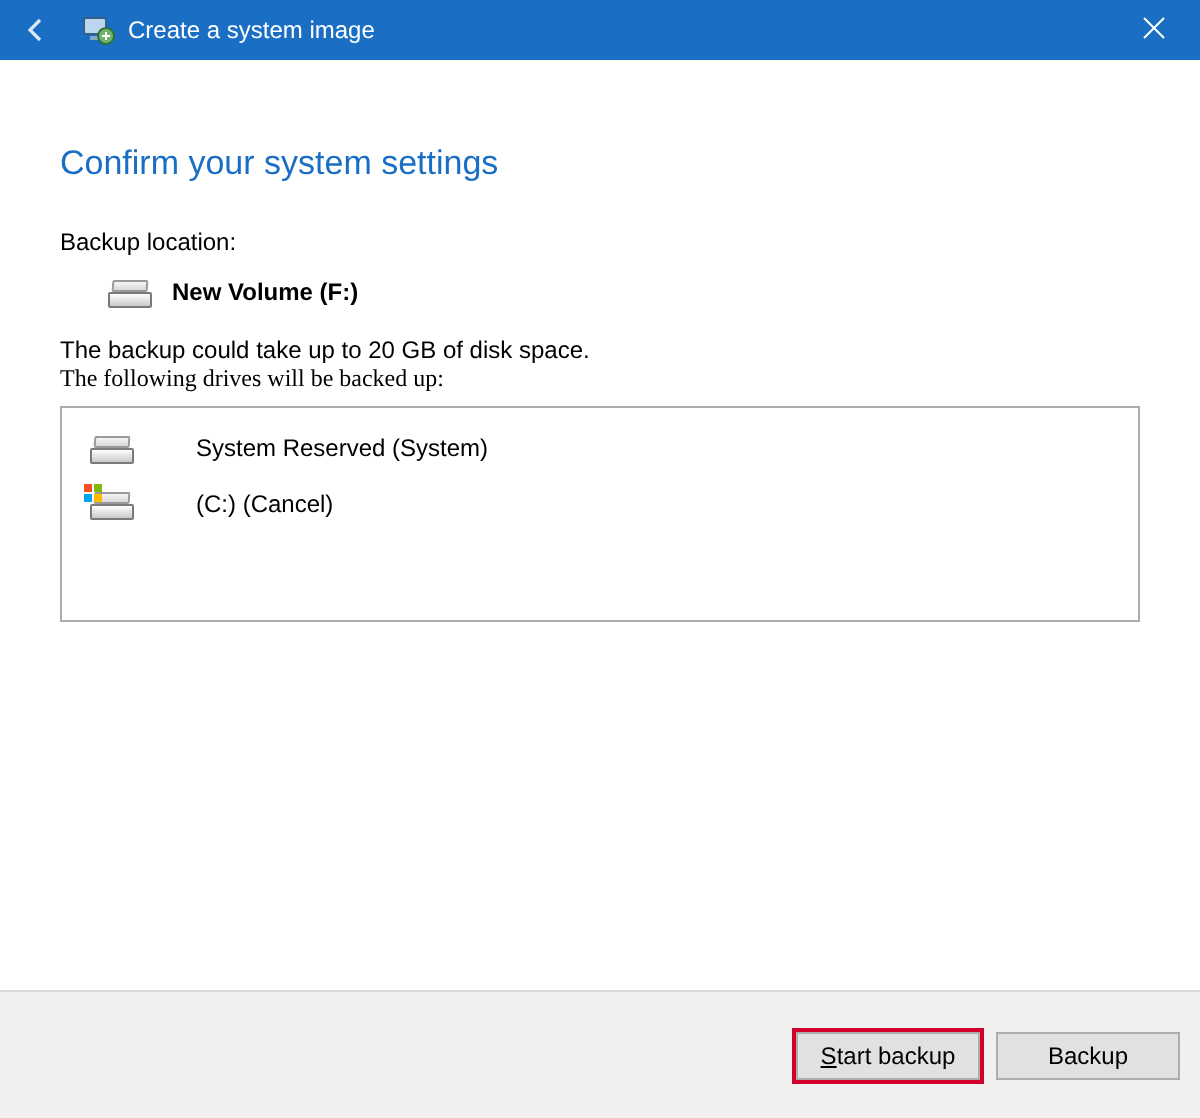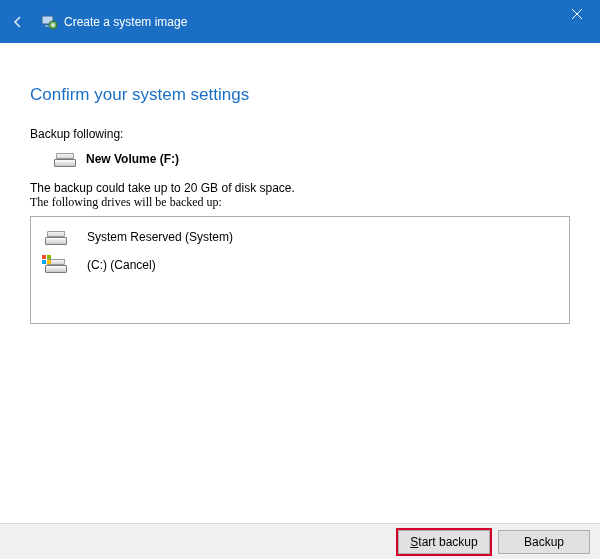--- a/index.html
+++ b/index.html
@@ -9,21 +9,21 @@
     height: 559px;
     font-family: "Segoe UI", Tahoma, sans-serif;
     font-size: 12px;
     color: #000;
     background: #fff;
     position: relative;
     overflow: hidden;
   }
   .titlebar {
     background: #1a6fc4;
-    height: 43px;
+    height: 30px;
     color: #fff;
     display: flex;
     align-items: center;
     position: relative;
   }
   .back-arrow {
     width: 26px;
     margin-left: 10px;
     text-align: center;
     font-size: 15px;
@@ -93,26 +93,27 @@
   .list-label { margin-bottom: 6px; font-family: Liberation Serif, serif; }
   .drive-list {
     border: 1px solid #adadad;
     height: 108px;
     padding: 6px 0;
   }
   .drive-list-row {
     display: flex;
     align-items: center;
     padding: 6px 14px;
+    gap: 11px;
   }
   .drive-list-row span.text { margin-left: 10px; }
   .footer {
     position: absolute;
     left: 0; right: 0; bottom: 0;
-    height: 36px;
+    height: 64px;
     background: #f0f0f0;
     border-top: 1px solid #d8d8d8;
     display: flex;
     align-items: center;
     justify-content: flex-end;
     padding-right: 10px;
     gap: 8px;
   }
   .btn {
     min-width: 92px;
@@ -150,21 +151,21 @@
   <div class="close-x">
     <svg width="12" height="12" viewBox="0 0 12 12" style="display:inline-block">
       <path d="M1 1 L11 11 M11 1 L1 11" stroke="#fff" stroke-width="1"></path>
     </svg>
   </div>
 </div>
 
 <div class="content">
   <div class="heading">Confirm your system settings</div>
 
-  <div class="section-label">Backup following:</div>
+  <div class="section-label">Backup location:</div>
   <div class="loc-row">
     <div class="drive-glyph">
       <div class="top"></div>
         <div class="slab"></div>
     </div>
     <span>New Volume (F:)</span>
   </div>
 
   <div class="hint">The backup could take up to 20 GB of disk space.</div>
 

